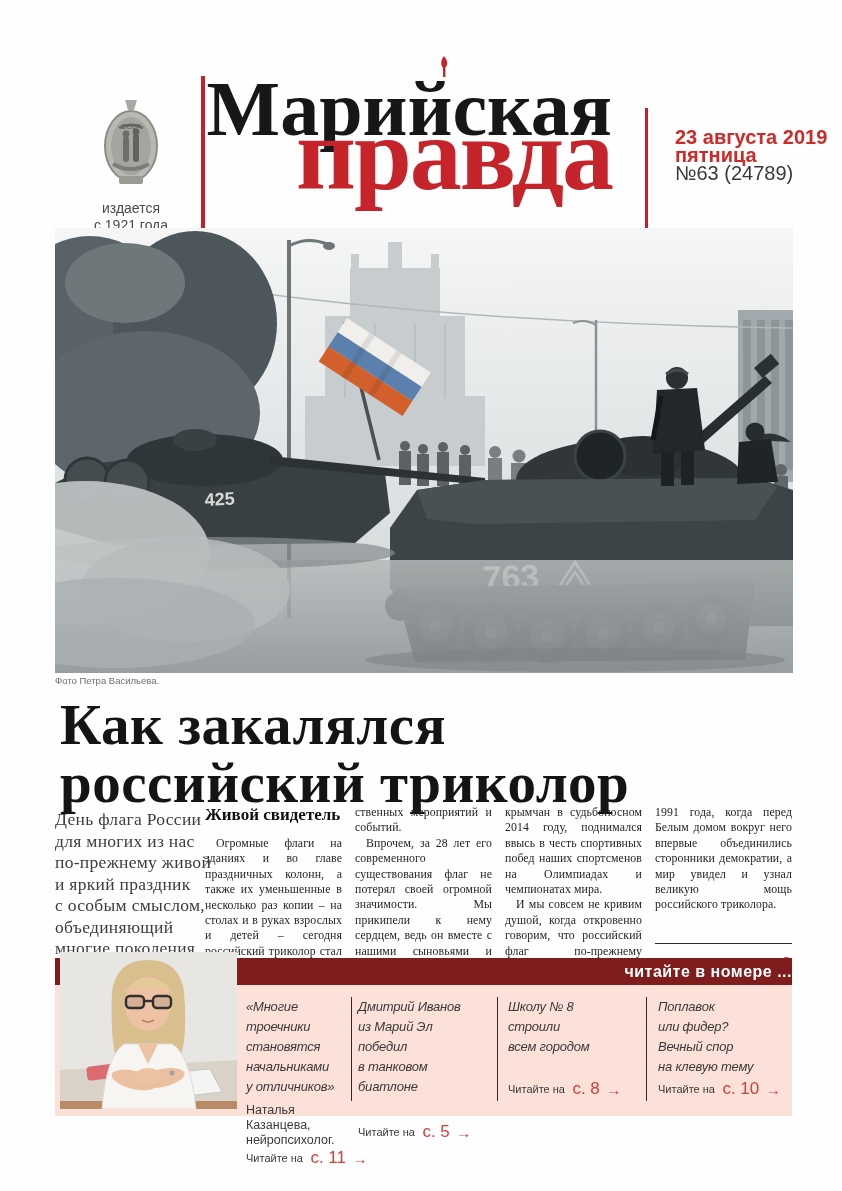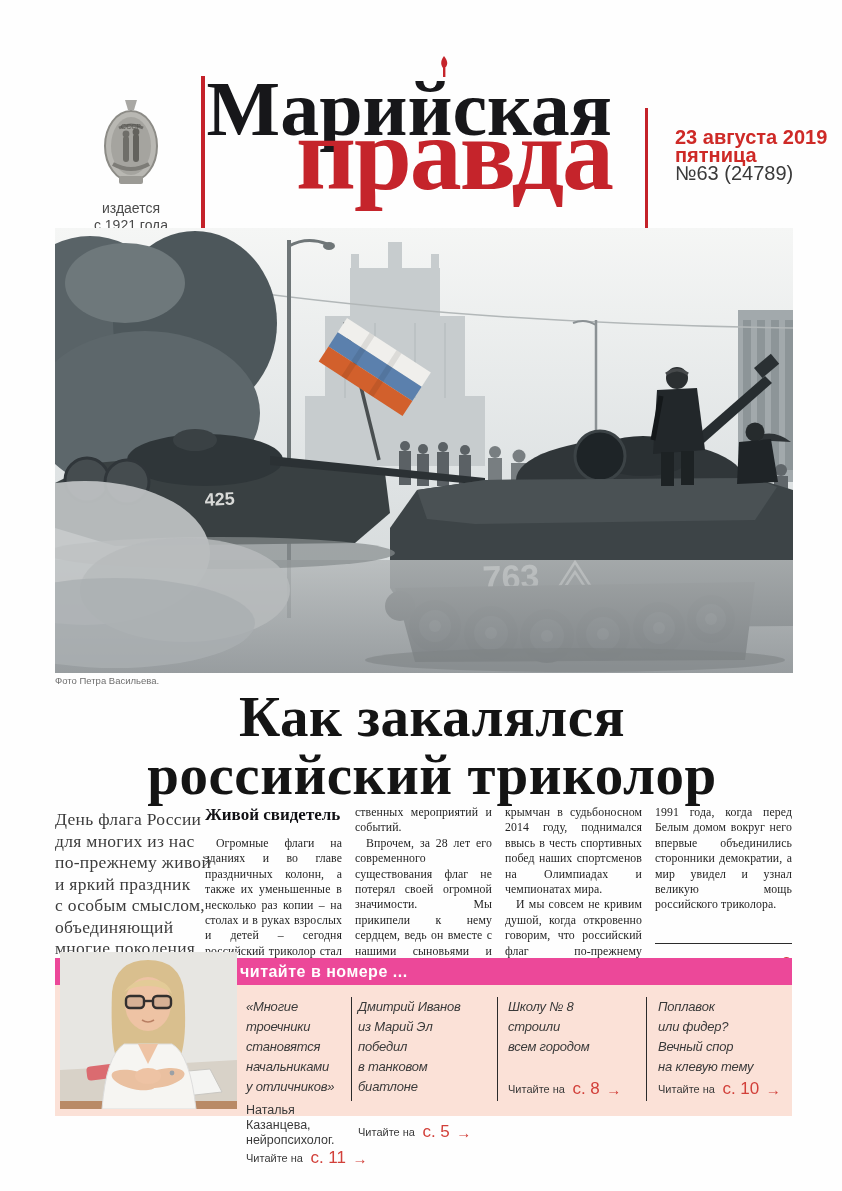--- a/index.html
+++ b/index.html
@@ -40,21 +40,21 @@
                  color:#101014;margin:0 0 11px 0;}
   .col p{margin:0;font-family:"Liberation Serif",serif;font-size:11.8px;line-height:15.4px;
          text-align:justify;color:#242424;letter-spacing:.1px;}
   .col p.indent{text-indent:11px;}
   .continuation{margin-top:30px;border-top:1px solid #2b2b2b;padding-top:9px;text-align:right;}
   .cont-label{font-size:12.5px;color:#333;vertical-align:middle;}
   .cont-page{font-size:19px;color:#d2403a;vertical-align:middle;margin-left:4px;}
   .cont-arrow{font-size:16px;color:#333;vertical-align:middle;margin-left:5px;}
 
   
-  .teaser-bar{position:absolute;left:55px;top:958px;width:737px;height:27px;background:#ec4899;}
+  .teaser-bar{position:absolute;left:55px;top:958px;width:737px;height:27px;background:#7f1d1d;text-align:right;}
   .teaser-bar-title{padding-left:185px;line-height:27px;color:#ffffff;font-weight:bold;
                     font-size:16px;letter-spacing:.5px;}
   .pink-panel{position:absolute;left:55px;top:985px;width:737px;height:131px;background:#fbe1d7;}
   .woman-photo{position:absolute;left:60px;top:952px;width:177px;height:157px;z-index:3;}
   .teaser{position:absolute;top:997px;height:102px;display:flex;flex-direction:column;z-index:2;}
   .t1{left:246px;width:106px;}
   .t2{left:358px;width:132px;gap:25px;}
   .t3{left:508px;width:130px;}
   .t4{left:658px;width:130px;}
   .teaser-heading{font-size:13px;line-height:20px;color:#3a3a3a;white-space:pre-line;letter-spacing:-.2px;font-style:italic;}
@@ -289,21 +289,21 @@
       <ellipse cx="165" cy="325" rx="175" ry="16" fill="#868b8d" opacity=".7"></ellipse>
       <g>
         <ellipse cx="30" cy="325" rx="125" ry="72" fill="#c3c7c8" opacity=".9"></ellipse>
         <ellipse cx="130" cy="362" rx="105" ry="52" fill="#b7bbbc" opacity=".85"></ellipse>
         <ellipse cx="60" cy="395" rx="140" ry="45" fill="#aaafb1" opacity=".8"></ellipse>
       </g>
     </svg>
   </div>
   <div class="credit">Фото Петра Васильева.</div>
 
-  <h1 class="headline" style="margin:0;text-align:center;">
+  <h1 class="headline" style="margin:8px;">
     <span style="display:block;">Как закалялся</span>
     <span style="display:block;">российский триколор</span>
   </h1>
 
   <div class="lead">День флага России
 для многих из нас
 по-прежнему живой
 и яркий праздник
 с особым смыслом,
 объединяющий

